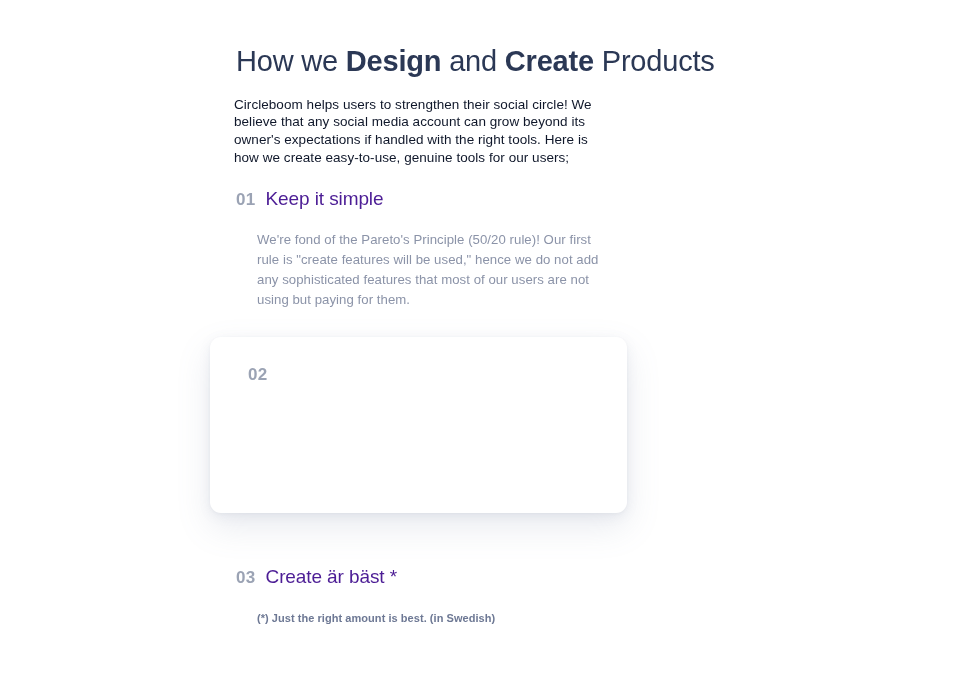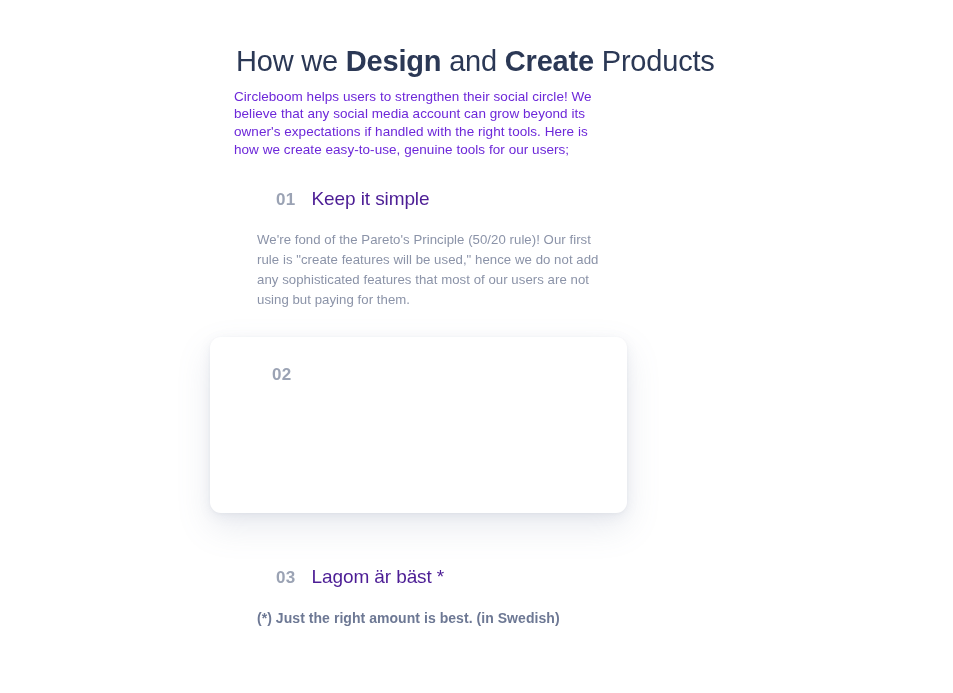--- a/index.html
+++ b/index.html
@@ -39,40 +39,39 @@
   }
   .page-title .strong {
     font-weight: 700;
     color: #2b3855;
   }
 
   
   .intro {
     position: absolute;
     left: 234px;
-    top: 74px;
+    top: 82px;
     width: 372px;
     font-size: 13.5px;
     line-height: 17.8px;
-    color: #6d28d9;
+    color: #0f172a;
     font-weight: 400;
     letter-spacing: 0.05px;
   }
 
   
   .step {
     position: absolute;
     width: 400px;
   }
   .step-head {
     display: flex;
     align-items: baseline;
-    gap: 16px;
+    gap: 10px;
     white-space: nowrap;
-    margin-left: 40px;
   }
   .step-num {
     font-size: 17px;
     font-weight: 700;
     color: #9ba3b4;
     letter-spacing: 0.3px;
   }
   .step-title {
     font-size: 19px;
     font-weight: 400;
@@ -86,30 +85,30 @@
     font-size: 13.2px;
     line-height: 20px;
     color: #8b93a8;
     font-weight: 400;
     letter-spacing: 0.05px;
   }
   .step-note {
     margin-top: 21px;
     margin-left: 21px;
     width: 345px;
-    font-size: 14px;
+    font-size: 11px;
     line-height: 19px;
     color: #6d7894;
     font-weight: 700;
     letter-spacing: 0.05px;
   }
 
   
   #step-01 { left: 236px; top: 188px; }
-  #step-02 { left: 232px; top: 365px; }
+  #step-02 { left: 248px; top: 365px; }
   #step-03 { left: 236px; top: 566px; }
 
   
   .card {
     position: absolute;
     left: 210px;
     top: 337px;
     width: 417px;
     height: 176px;
     background: #ffffff;
@@ -140,18 +139,18 @@
 
   <section class="step" id="step-02">
     <div class="step-head">
       <span class="step-num">02</span>
     </div>
   </section>
 
   <section class="step" id="step-03">
     <div class="step-head">
       <span class="step-num">03</span>
-      <span class="step-title">Lagom är bäst *</span>
+      <span class="step-title">Create är bäst *</span>
     </div>
     <p class="step-note">(*) Just the right amount is best. (in Swedish)</p>
   </section>
 
 </div>
 
 </body></html>

